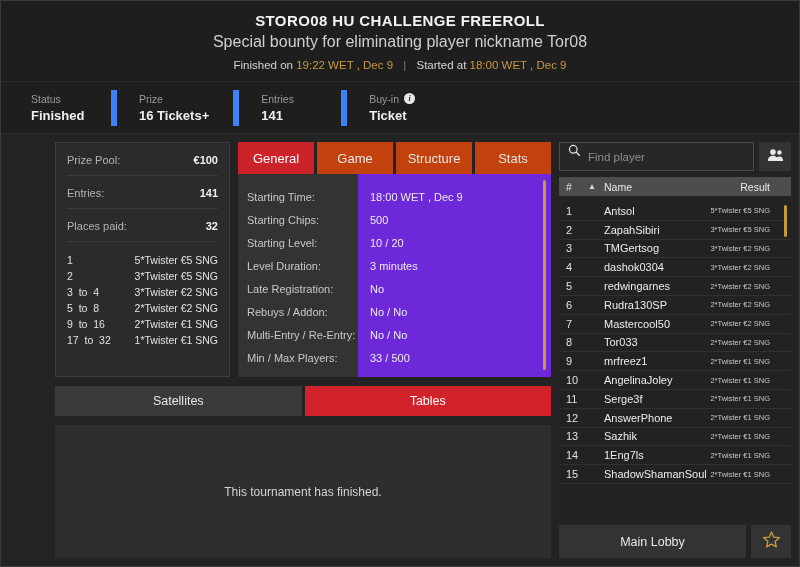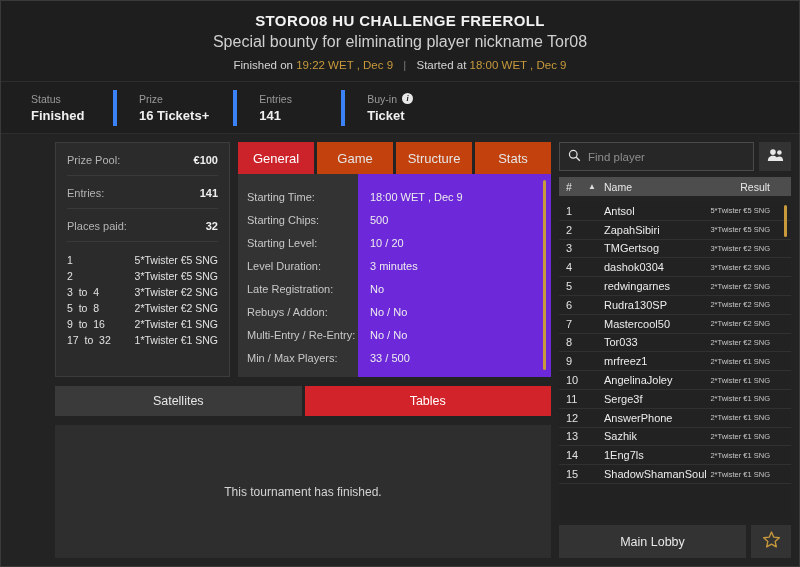--- a/index.html
+++ b/index.html
@@ -62,21 +62,21 @@
   
   .statusbar {
     background: #1e1e1e;
     height: 52px; min-height: 52px;
     display: flex; align-items: center;
     padding-left: 30px;
     border-bottom: 1px solid #2e2e2e;
   }
   .stat {
     padding-right: 24px; margin-right: 22px;
-    border-right: 4px solid #3b82f6;
+    border-right: 6px solid #3b82f6;
     min-width: 86px;
     height: 36px;
     display: flex; flex-direction: column; justify-content: center;
   }
   .stat:last-child { border-right: none; }
   .stat-label {
     font-size: 10.5px; color: #9a9a9a; margin-bottom: 3px;
     display: flex; align-items: center; gap: 5px;
   }
   .stat-value { font-size: 13px; font-weight: bold; color: #f0f0f0; }
@@ -188,21 +188,21 @@
     flex: 1;
     display: flex; flex-direction: column;
     gap: 6px;
     min-width: 0;
   }
   .searchrow { display: flex; gap: 5px; height: 29px; min-height: 29px; }
   .searchbox {
     flex: 1;
     background: #272727;
     border: 1px solid #4a4a4a;
-    display: flex; align-items: center;
+    display: flex; 
     padding: 0 8px; gap: 7px;
     cursor: text;
   }
   .searchbox input {
     flex: 1; background: transparent; border: none; outline: none;
     color: #e0e0e0; font-size: 11.5px;
     font-family: "Liberation Sans", sans-serif;
   }
   .searchbox input::placeholder { color: #8e8e8e; }
   .people-btn {

